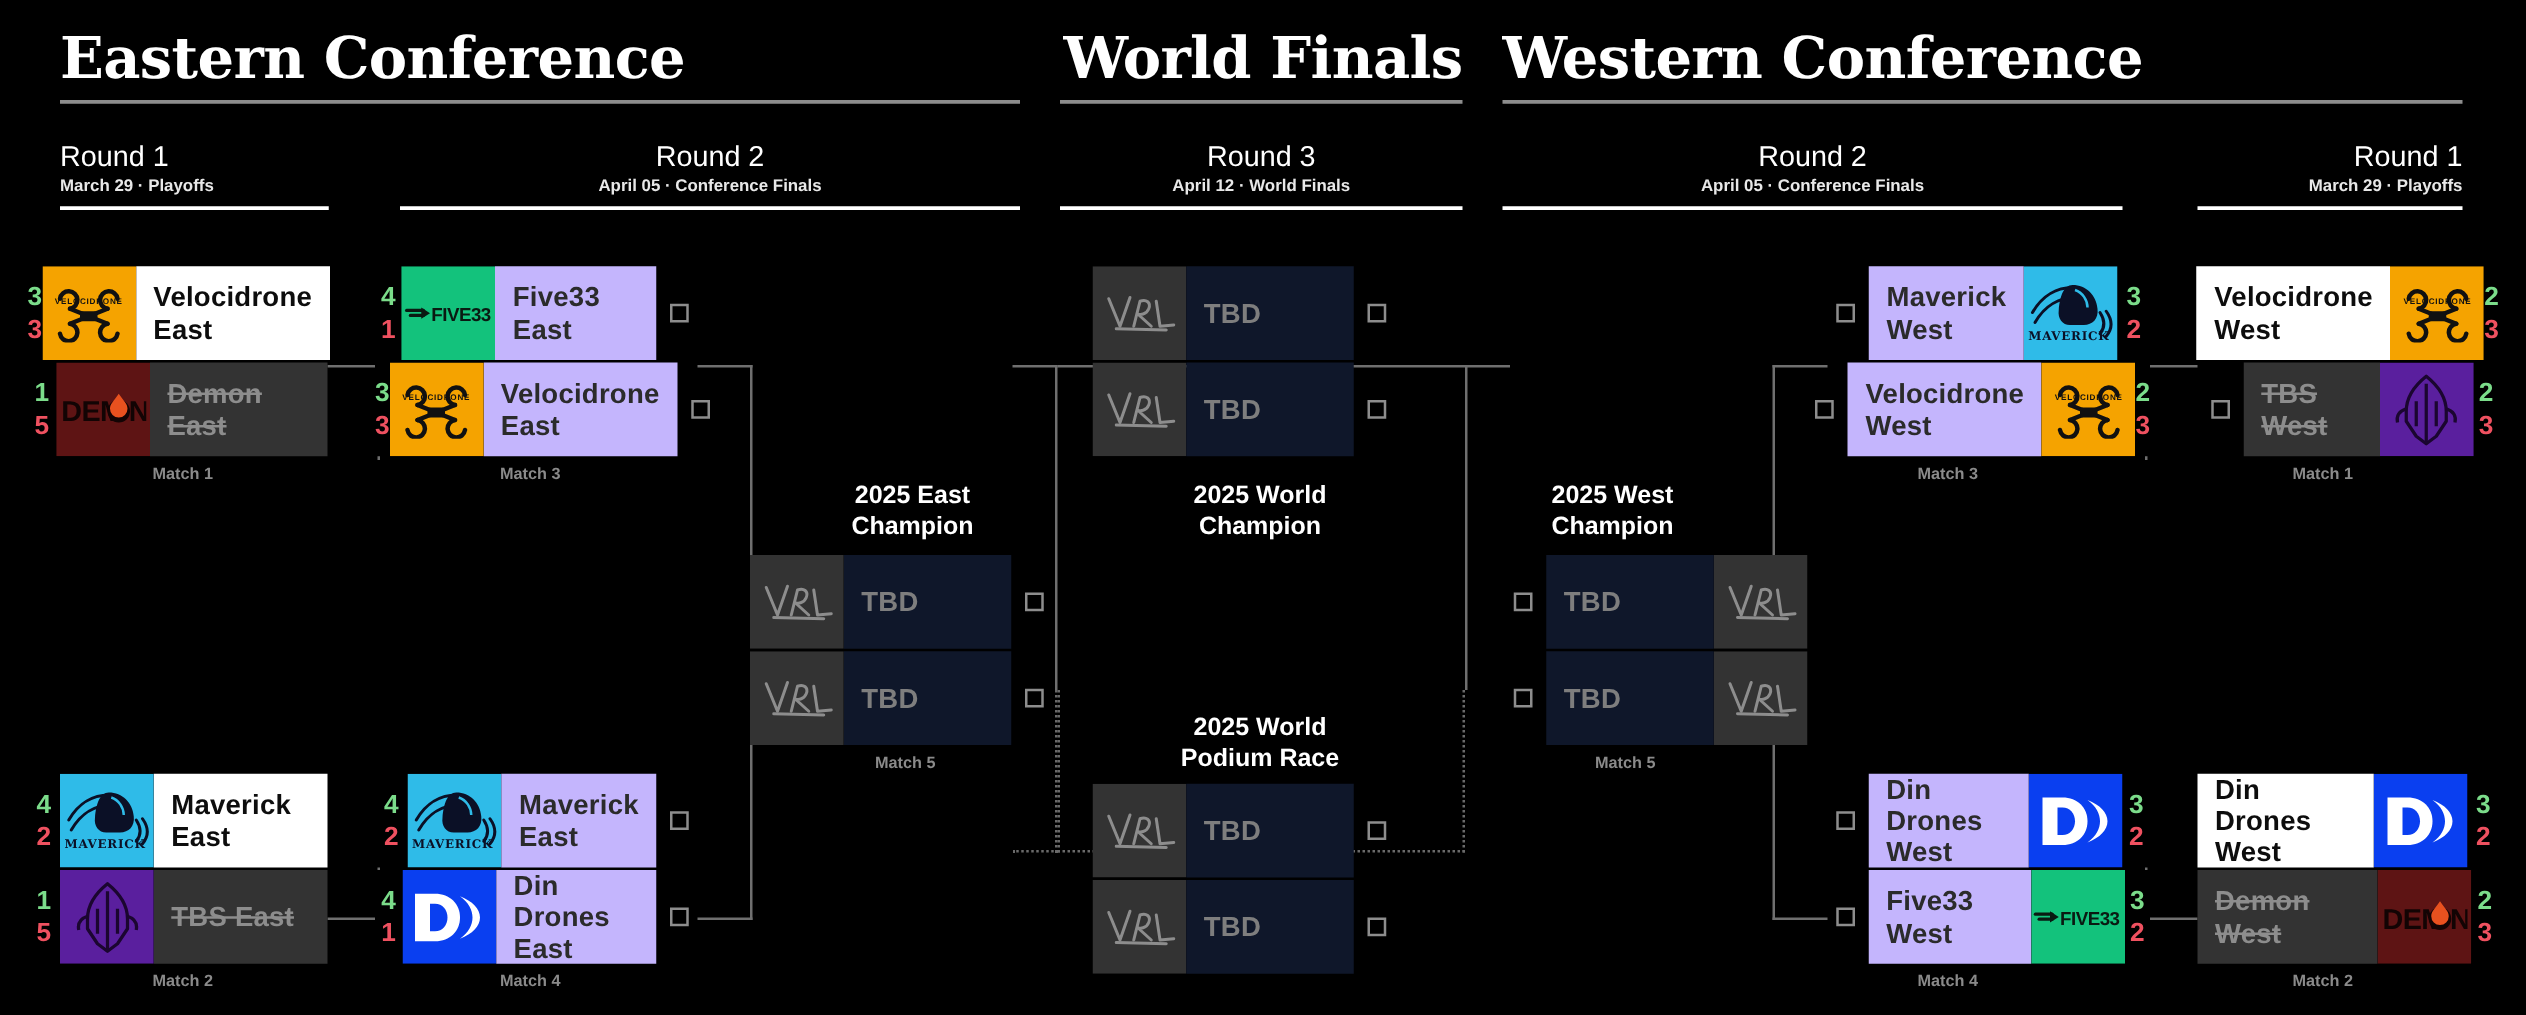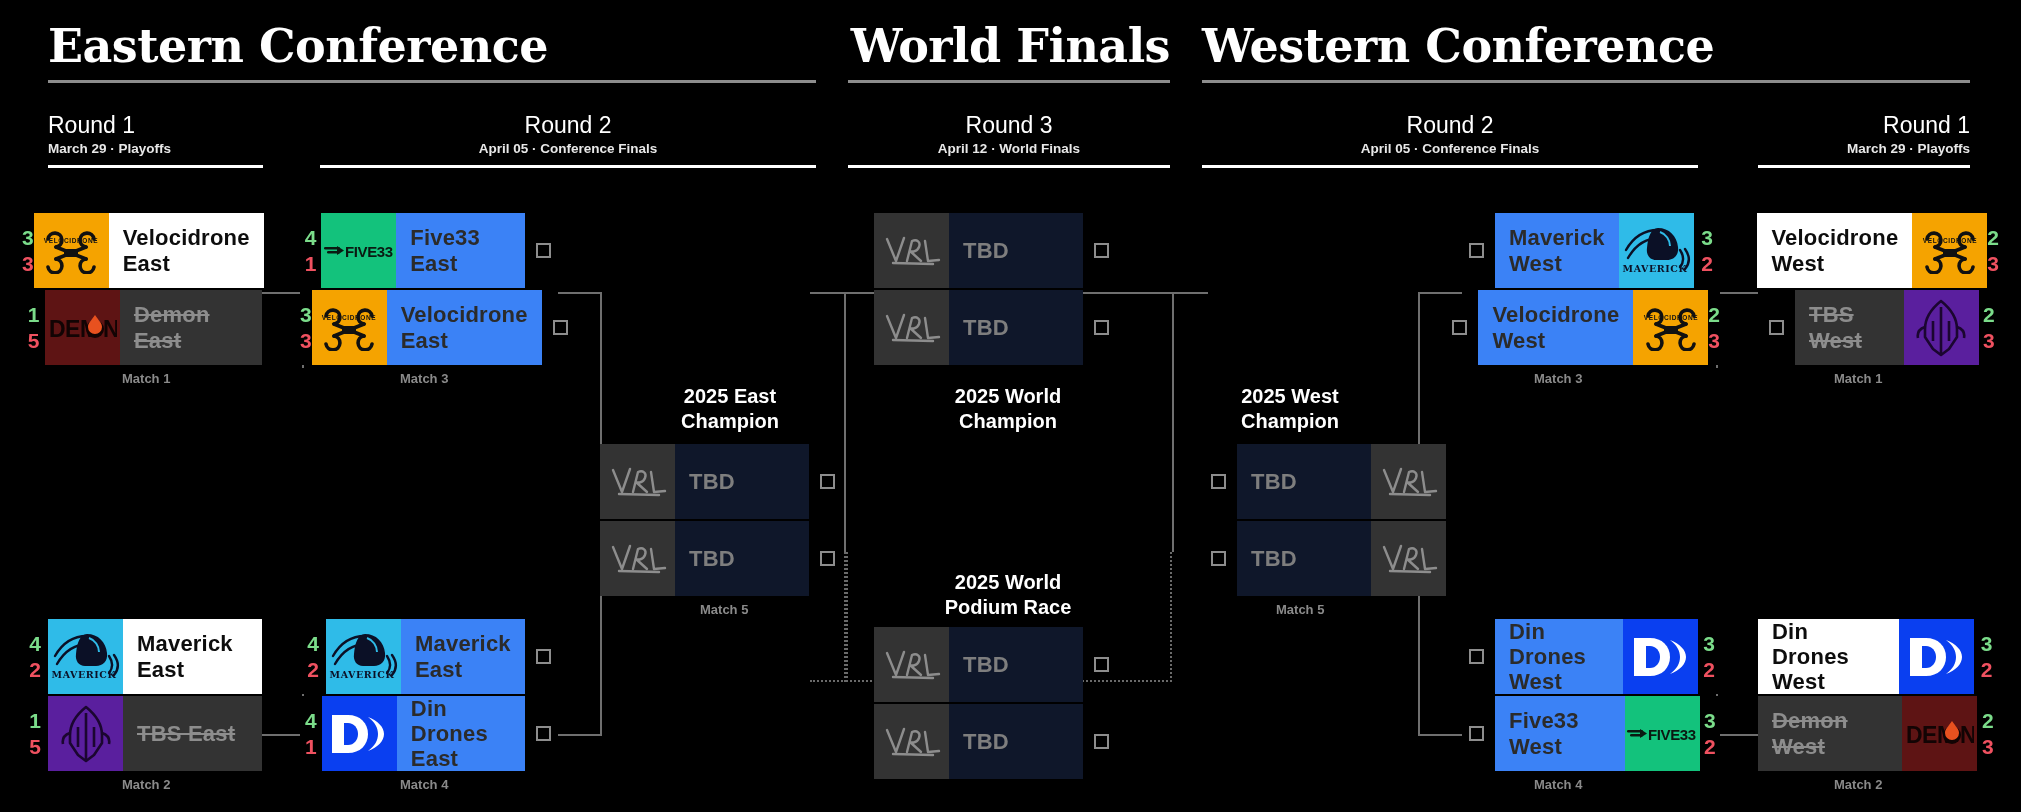--- a/index.html
+++ b/index.html
@@ -137,21 +137,21 @@
     line-height: 1.14;
     letter-spacing: 0.2px;
     word-break: normal;
   }
   .name span { display: block; }
 
   
   .st-winner  .name { background: #ffffff; color: #0d0d0d; }
   .st-loser   .name { background: #333333; color: #8d8d8d; text-decoration: line-through;
                       text-decoration-thickness: 2px; }
-  .st-pending .name { background: #3b82f6; color: #2b2b2b; }
+  .st-pending .name { background: #c4b5fd; color: #2b2b2b; justify-content: flex-end; }
   .st-tbd     .name { background: #0f172a; color: #7e7e7e; }
   .st-tbd     .logo { background: #333333; }
 
   .chk {
     width: 15px;
     height: 15px;
     border: 2px solid #8d8d8d;
     align-self: center;
     margin-left: 11px;
     margin-right: 11px;

